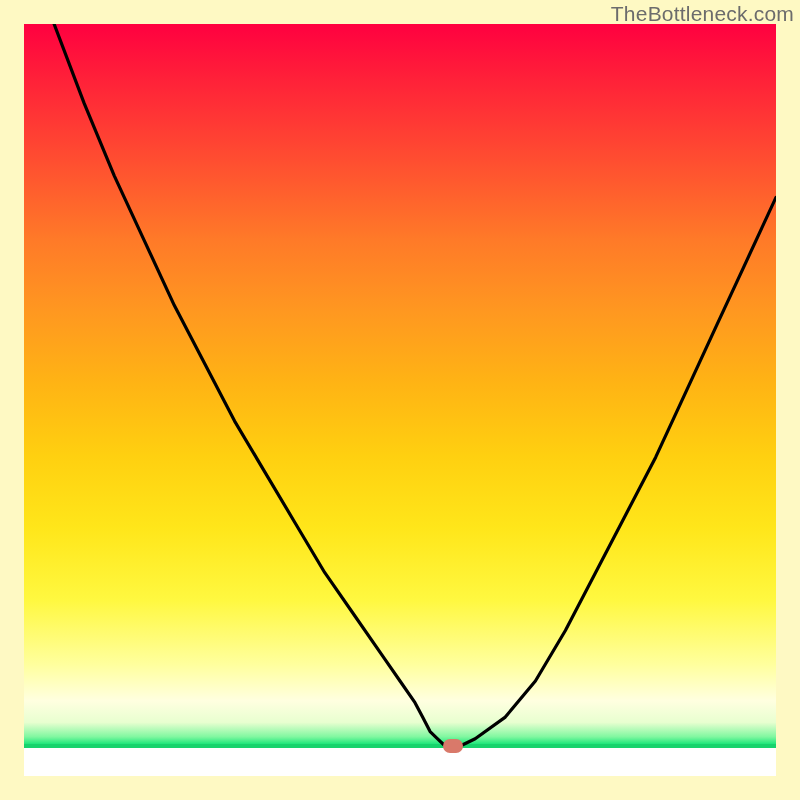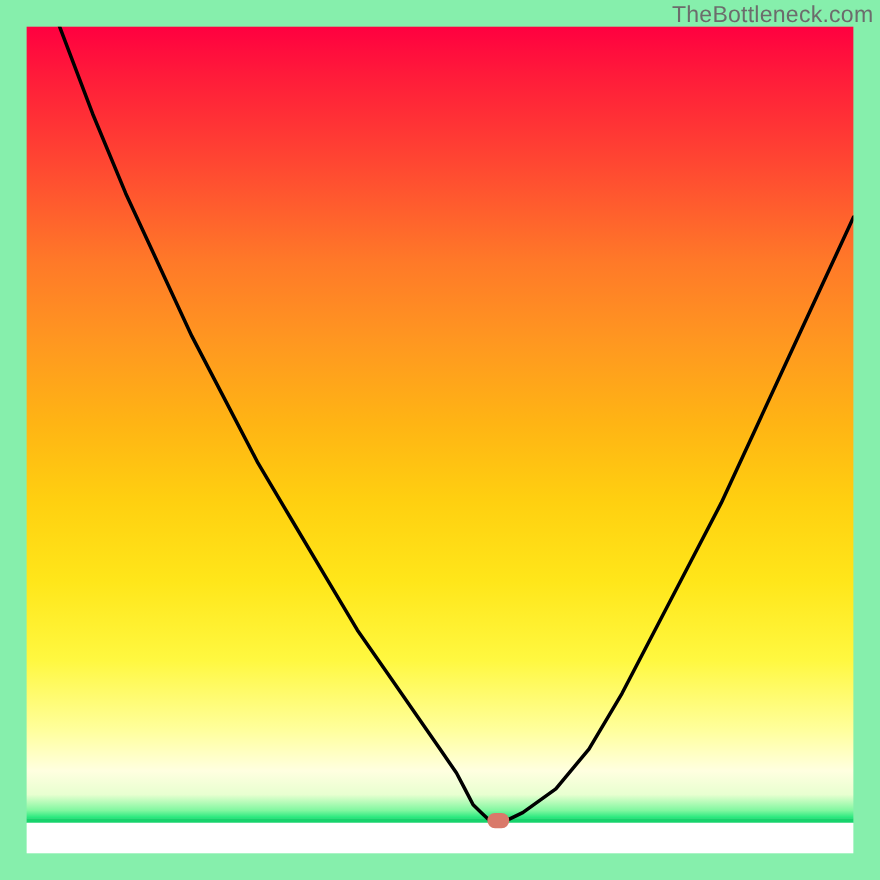--- a/index.html
+++ b/index.html
@@ -9,21 +9,21 @@
     height: 800px;
     background: #000000;
     overflow: hidden;
   }
   .frame {
     position: absolute;
     top: 0;
     left: 0;
     width: 800px;
     height: 800px;
-    background: #86efac;
+    background: #fef9c3;
   }
   .plot {
     position: absolute;
     top: 24px;
     left: 24px;
     width: 752px;
     height: 752px;
     overflow: hidden;
   }
   .gradient-area {

